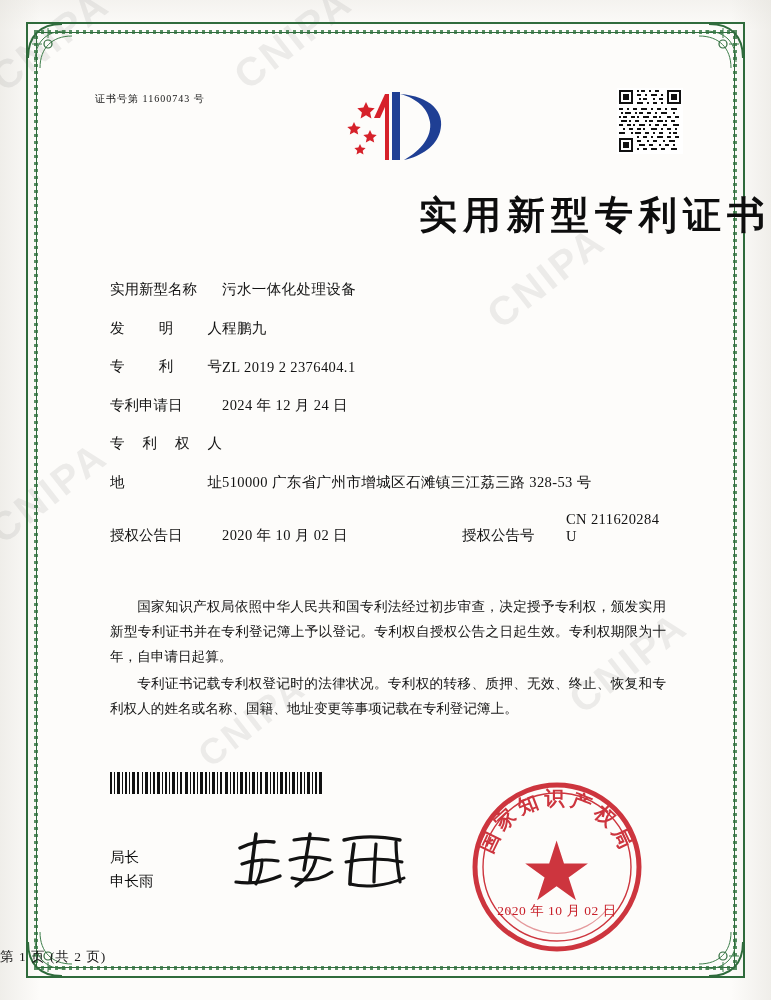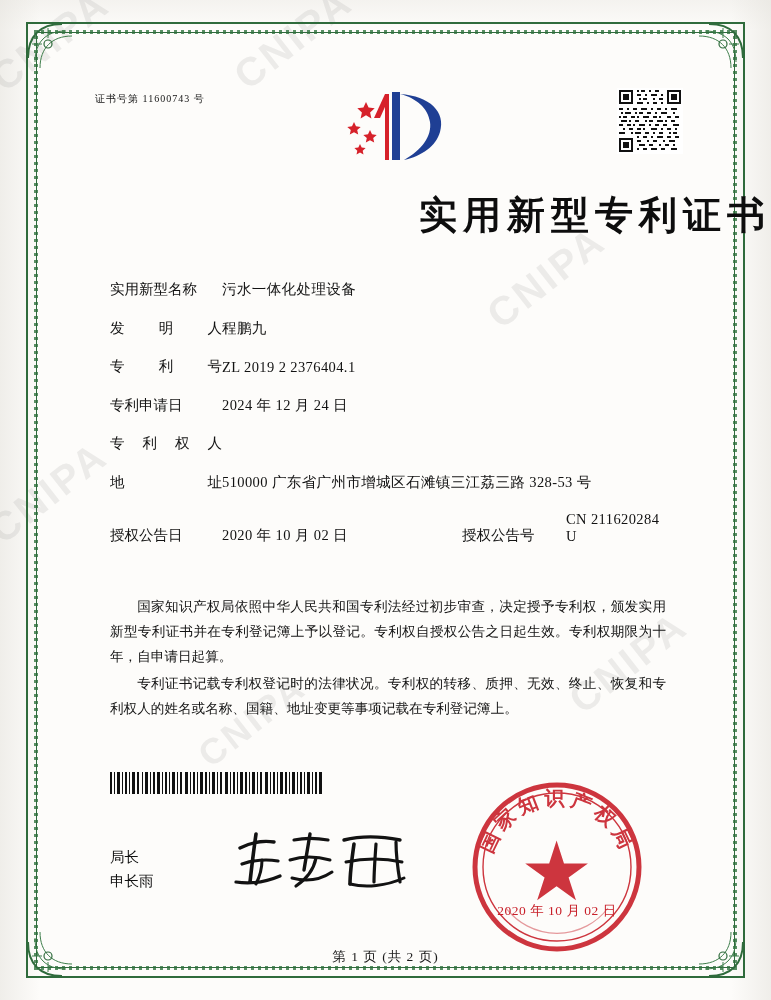--- a/index.html
+++ b/index.html
@@ -209,21 +209,20 @@
     color: #c8202a;
     font-size: 13.5px;
     letter-spacing: .5px;
     font-family: "Liberation Serif", serif;
   }
 
   
   .footer {
     position: absolute;
     left: 0; right: 0; bottom: 34px;
-    text-align: center;
     font-size: 13.5px;
     color: #1a1a1a;
     letter-spacing: 1px;
   }
 </style>
 </head>
 <body>
 
 <div class="page">
   <div class="paper-tone"></div>

